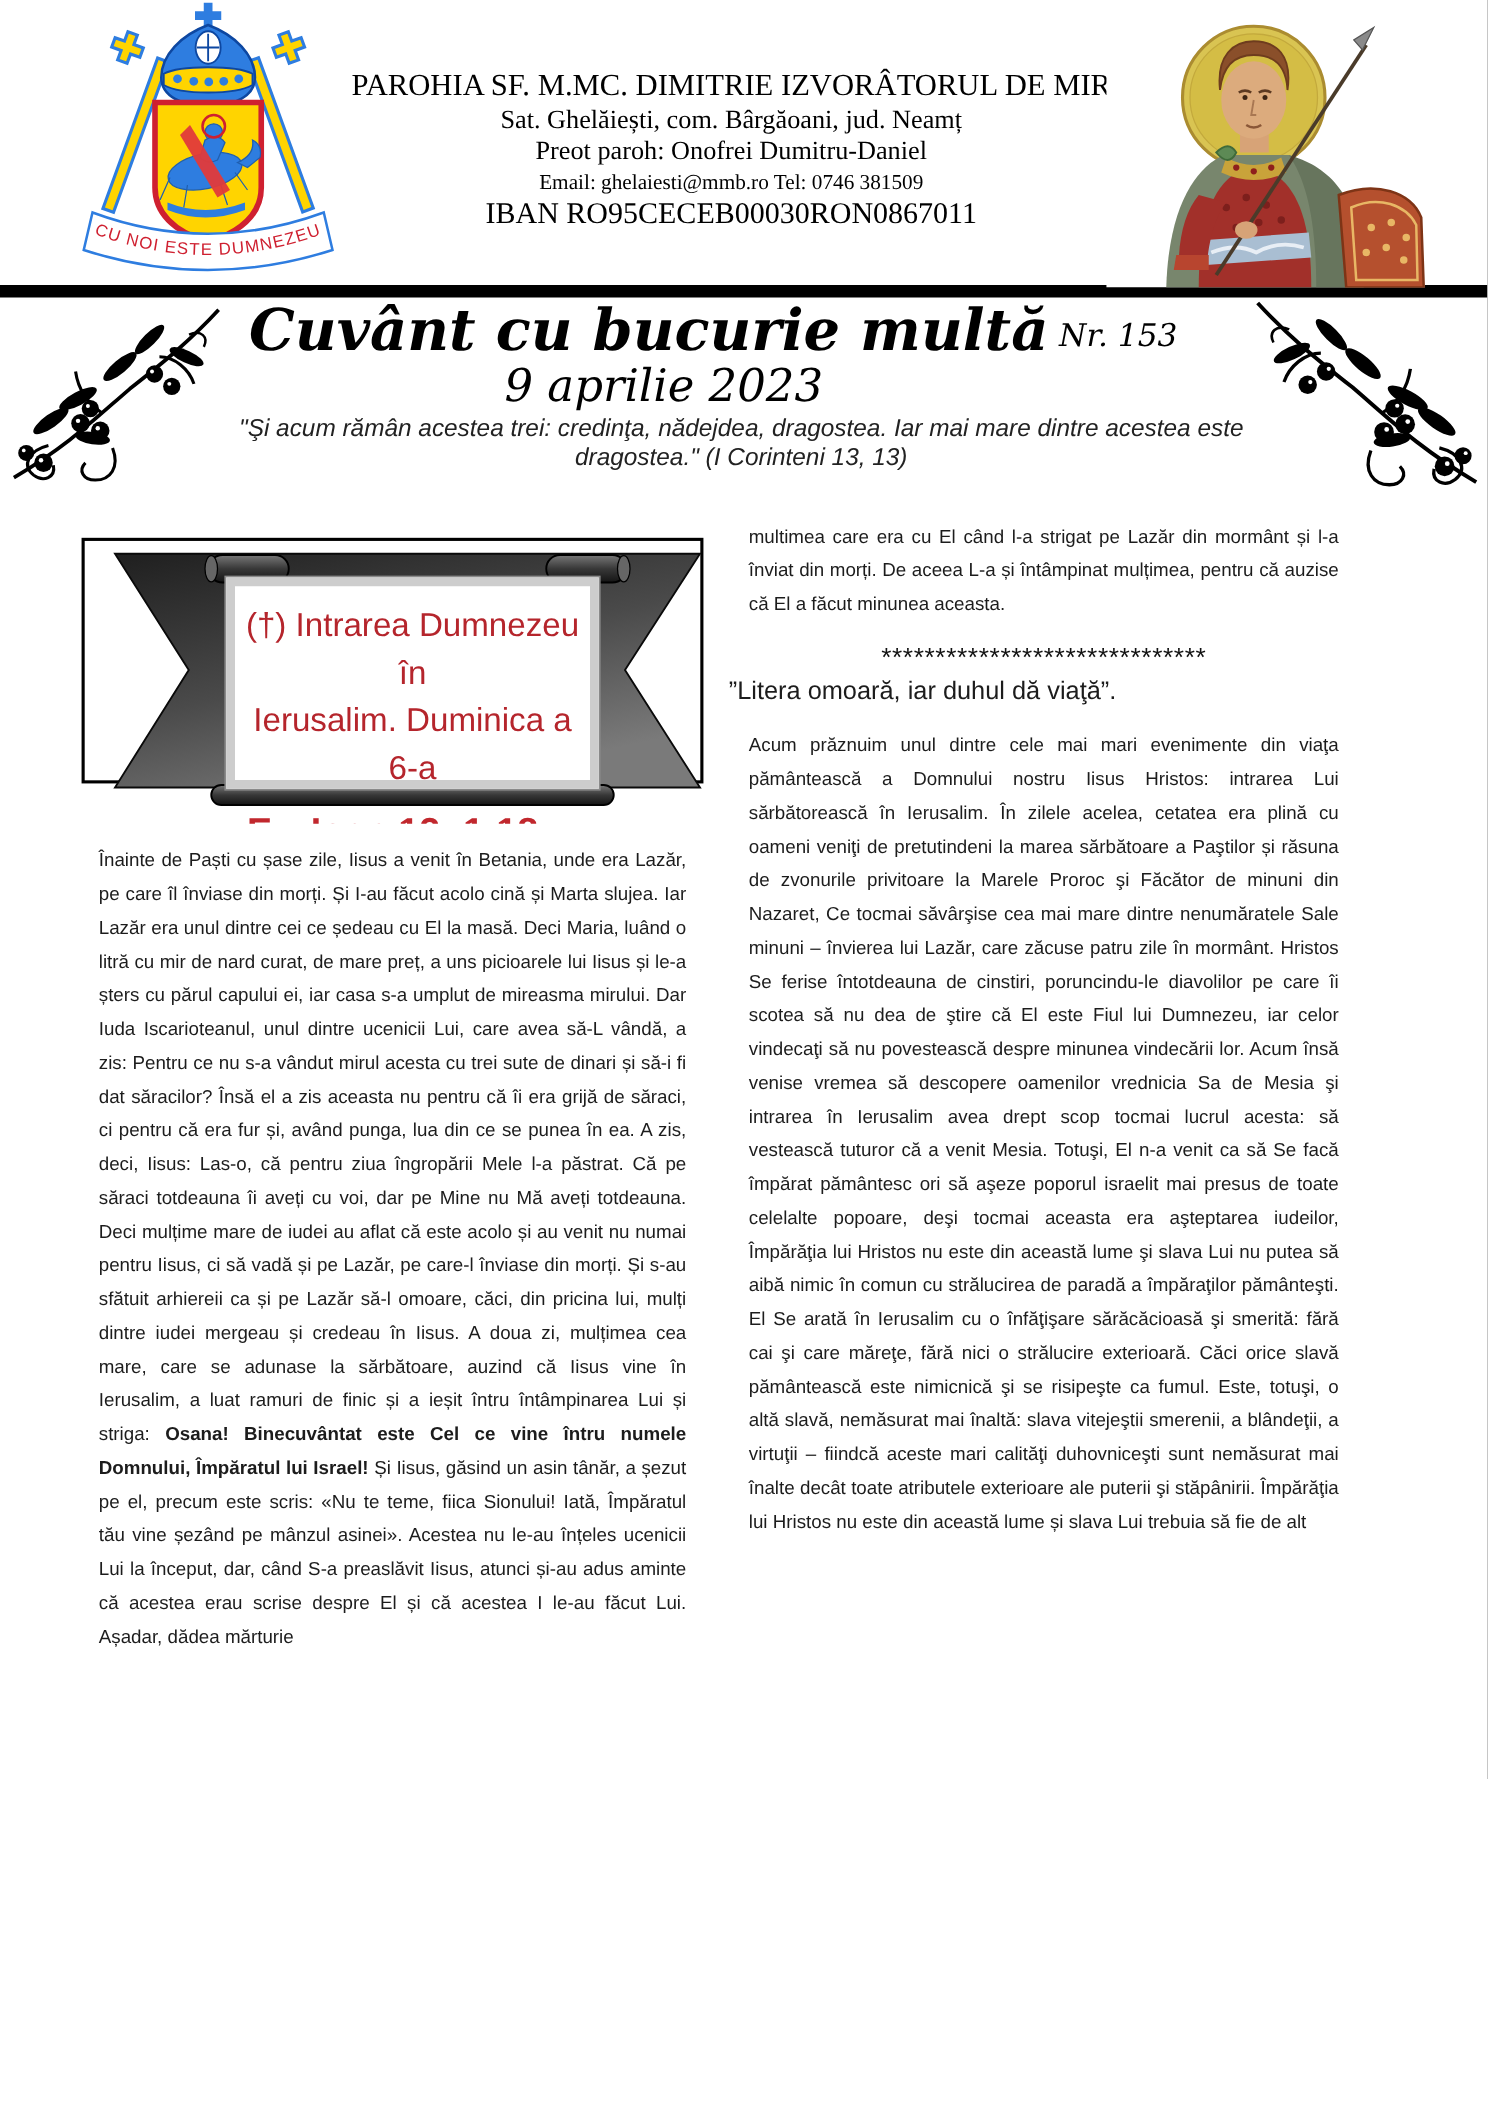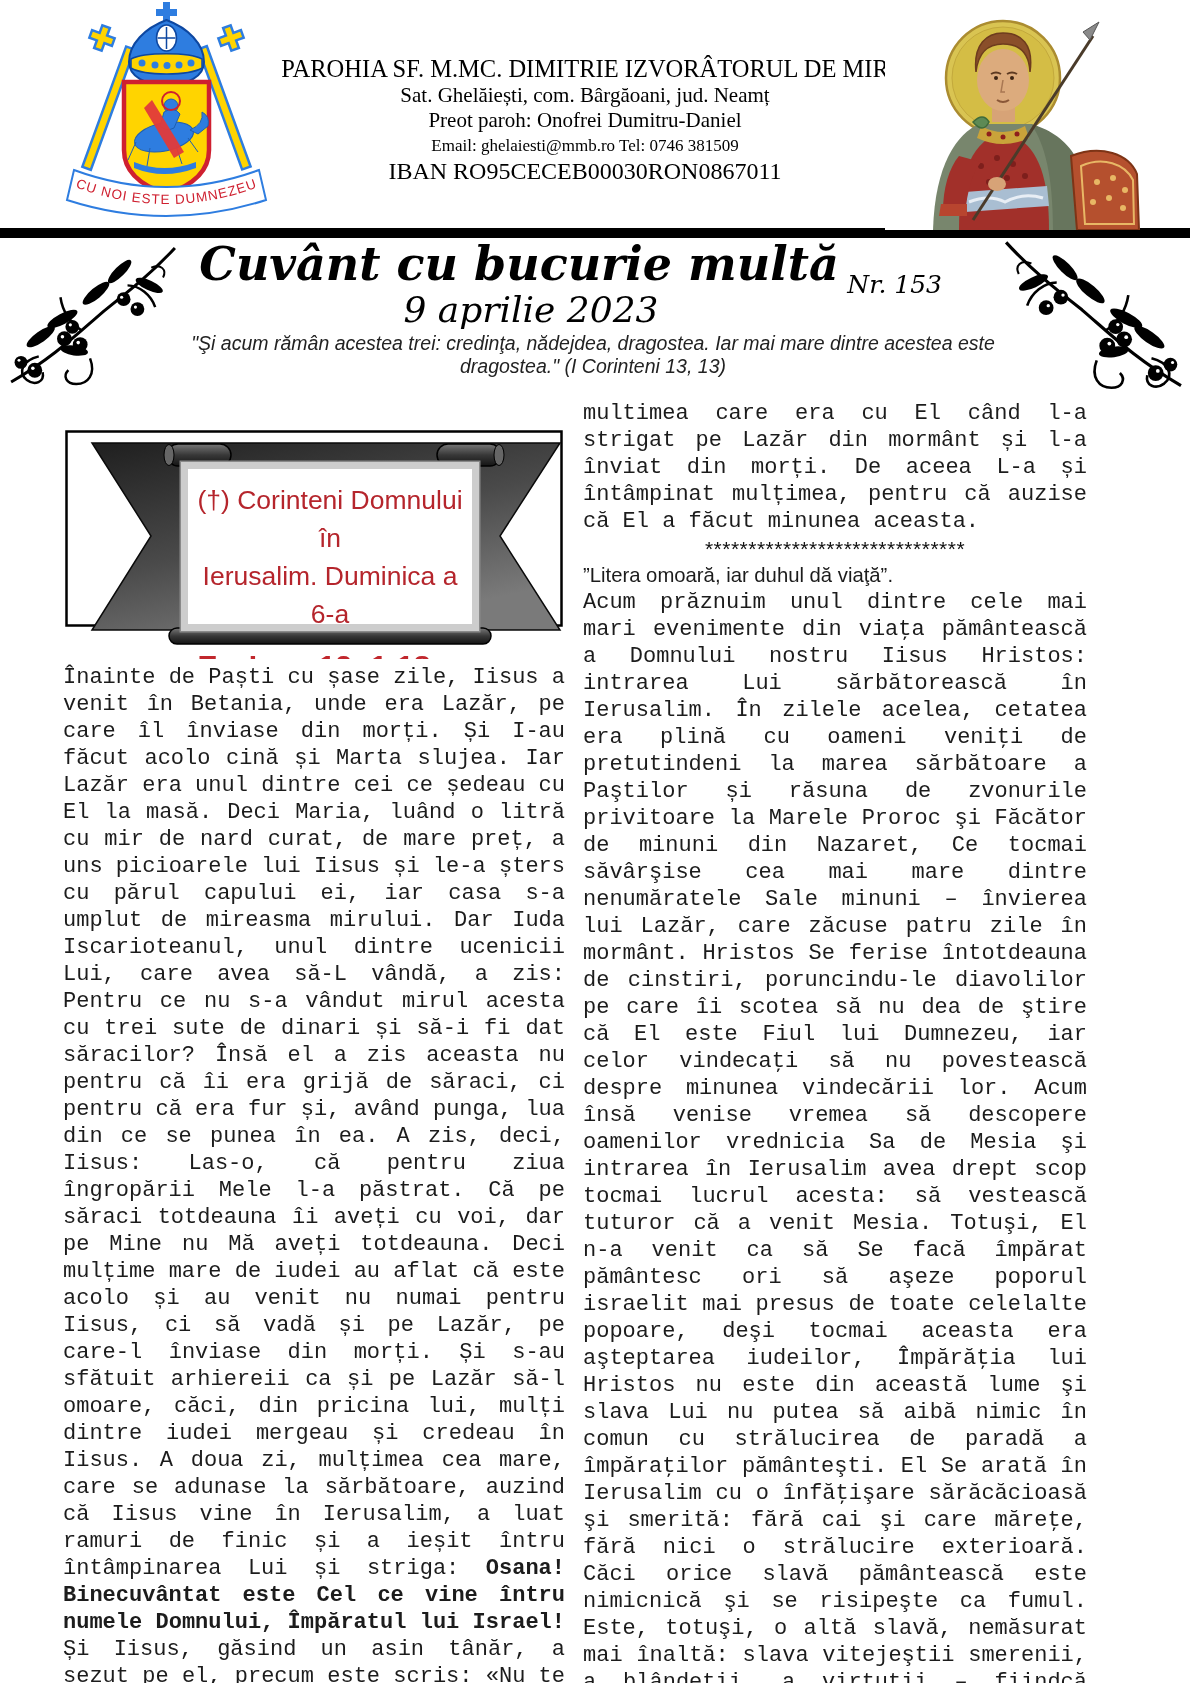--- a/index.html
+++ b/index.html
@@ -22,32 +22,32 @@
 
   .black-bar { height:10px; background:#000; }
 
   
   .masthead { position:relative; height:150px;padding-left:48px; }
   .olive { position:absolute; }
   .olive.left  { left:4px; top:2px; }
   .olive.right { right:0px; top:-4px; transform:scaleX(-1); }
   .mast-title { margin:0; text-align:center; font-family:"DejaVu Serif", serif; font-style:italic;
                 font-weight:bold; font-size:46px; line-height:52px; transform:translateX(-100px); color:#000; }
-  .issue { position:absolute; right:248px; top:32px; font-family:"DejaVu Serif", serif;
+  .issue { position:absolute; right:248px; top:16px; font-family:"DejaVu Serif", serif;
            font-style:italic; font-size:25px; color:#000; }
   .mast-date { text-align:center; font-family:"DejaVu Serif", serif; font-style:italic;
                font-size:36px; line-height:40px; transform:translateX(-88px); color:#000; }
   .verse { text-align:center; font-style:italic; font-size:19.5px; line-height:23px;
            transform:translateX(-26px); margin-top:2px; color:#222; }
 
   
   .body-cols { display:flex; gap:18px; padding:0 103px 0 63px; margin-top:12px; }
   .col-left  { width:502px; flex:none; }
   .col-right { width:504px; flex:none; }
-  p.gospel, p.teach-body { margin:0; font-size:22px; line-height:27px; text-align:justify;font-family:Liberation Mono, monospace; }
+  p.gospel, p.teach-body { margin:16px; font-size:15px; line-height:27px; text-align:justify; }
   .bold { font-weight:bold; }
 
   
   .scroll-banner { position:relative; width:502px; height:248px; }
   .scroll-banner > svg { position:absolute; left:0; top:0; }
   .scroll-panel { position:absolute; left:118px; top:62px; width:284px; height:155px;
                   background:#fff; border:7px solid #cdcdcd; box-shadow:0 0 0 1.5px #8a8a8a;
                   overflow:hidden; text-align:center; }
   .panel-line { font-size:26.5px; line-height:38px; color:#b5252c; }
   .panel-line.first { margin-top:12px; }
@@ -282,21 +282,21 @@
           </defs>
           <rect x="3.5" y="31.5" width="495" height="194" fill="#ffffff" stroke="#000" stroke-width="2.5"></rect>
           <polygon points="29,43 497,43 437,136 497,230 29,230 88,136" fill="url(#gWing)" stroke="#0a0a0a" stroke-width="1.5"></polygon>
           <rect x="104" y="44" width="64" height="22" rx="11" fill="url(#gTube)" stroke="#000" stroke-width="1.5"></rect>
           <ellipse cx="106" cy="55" rx="5" ry="10.5" fill="#666" stroke="#000" stroke-width="1"></ellipse>
           <rect x="374" y="44" width="64" height="22" rx="11" fill="url(#gTube)" stroke="#000" stroke-width="1.5"></rect>
           <ellipse cx="436" cy="55" rx="5" ry="10.5" fill="#666" stroke="#000" stroke-width="1"></ellipse>
           <rect x="106" y="228" width="322" height="16" rx="8" fill="url(#gTube)" stroke="#000" stroke-width="1.5"></rect>
         </svg>
         <div class="scroll-panel">
-          <div class="panel-line first">(†)  Corinteni Domnului în</div>
+          <div class="panel-line first">(†)  Intrarea Dumnezeu în</div>
           <div class="panel-line">Ierusalim. Duminica a 6-a</div>
           <div class="panel-line">din Post (a Floriilor)</div>
 
         </div>
       </div>
 
       <div class="ref-fragment">Ev. Ioan 12: 1-18</div>
 
       <p class="gospel"><span>Înainte de Paști cu șase zile, Iisus a venit în Betania, unde era Lazăr, pe care îl înviase din morți. Și I-au făcut acolo cină și Marta slujea. Iar Lazăr era unul dintre cei ce ședeau cu El la masă. Deci Maria, luând o litră cu mir de nard curat, de mare preț, a uns picioarele lui Iisus și le-a șters cu părul capului ei, iar casa s-a umplut de mireasma mirului. Dar Iuda Iscarioteanul, unul dintre ucenicii Lui, care avea să-L vândă, a zis: Pentru ce nu s-a vândut mirul acesta cu trei sute de dinari și să-i fi dat săracilor? Însă el a zis aceasta nu pentru că îi era grijă de săraci, ci pentru că era fur și, având punga, lua din ce se punea în ea. A zis, deci, Iisus: Las-o, că pentru ziua îngropării Mele l-a păstrat. Că pe săraci totdeauna îi aveți cu voi, dar pe Mine nu Mă aveți totdeauna. Deci mulțime mare de iudei au aflat că este acolo și au venit nu numai pentru Iisus, ci să vadă și pe Lazăr, pe care-l înviase din morți. Și s-au sfătuit arhiereii ca și pe Lazăr să-l omoare, căci, din pricina lui, mulți dintre iudei mergeau și credeau în Iisus. A doua zi, mulțimea cea mare, care se adunase la sărbătoare, auzind că Iisus vine în Ierusalim, a luat ramuri de finic și a ieșit întru întâmpinarea Lui și striga: </span><span class="bold">Osana! Binecuvântat este Cel ce vine întru numele Domnului, Împăratul lui Israel!</span><span> Și Iisus, găsind un asin tânăr, a șezut pe el, precum este scris: «Nu te teme, fiica Sionului! Iată, Împăratul tău vine șezând pe mânzul asinei». Acestea nu le-au înțeles ucenicii Lui la început, dar, când S-a preaslăvit Iisus, atunci și-au adus aminte că acestea erau scrise despre El și că acestea I le-au făcut Lui. Așadar, dădea mărturie</span></p>
     </div>

